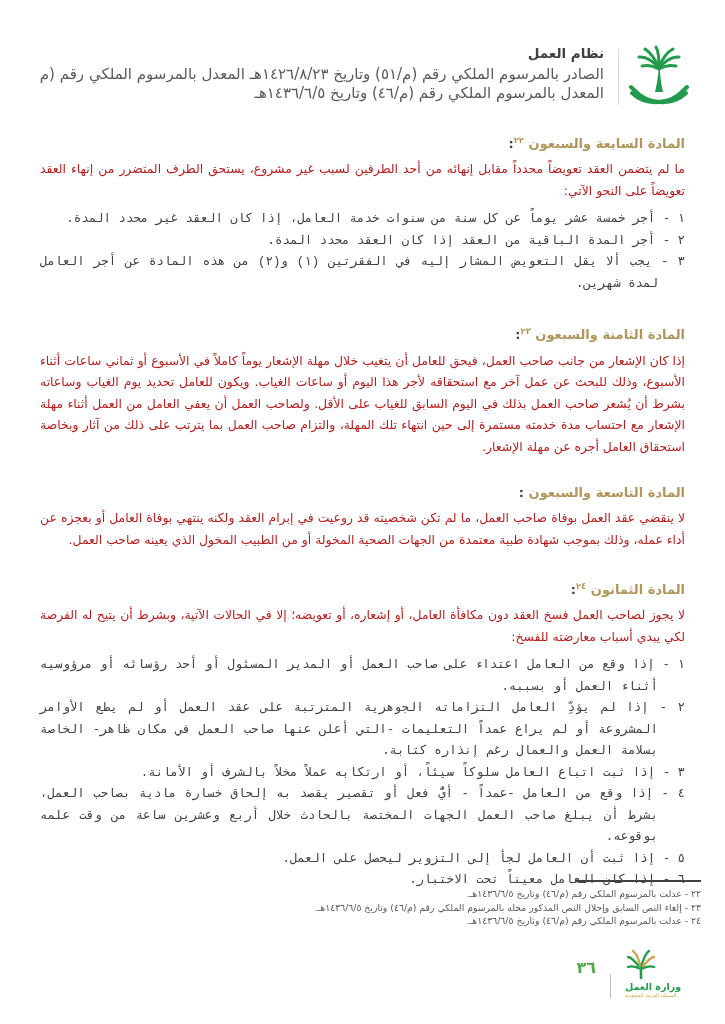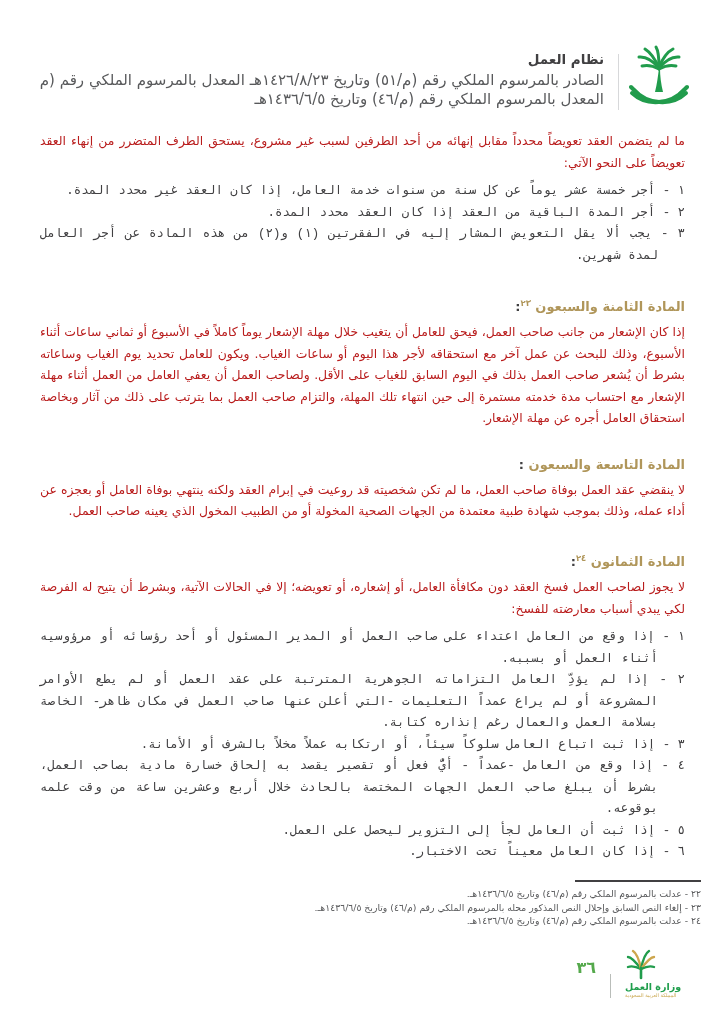--- a/index.html
+++ b/index.html
@@ -2,21 +2,21 @@
 <html lang="ar"><head>
 <meta charset="utf-8">
 <style>
   html,body{margin:0;padding:0;background:#ffffff;}
   .page{
     position:relative;width:725px;height:1024px;background:#ffffff;
     font-family:"DejaVu Sans",sans-serif;direction:rtl;overflow:hidden;
     color:#414042;
   }
   
-  .doc-header{position:absolute;top:44px;right:36px;left:40px;display:flex;align-items:center;}
+  .doc-header{position:absolute;top:44px;right:36px;left:40px;display:flex;align-items:flex-start;}
   .emblem{width:60px;height:70px;flex:0 0 auto;margin-left:10px;}
   .vrule{width:1px;height:56px;background:#d7d8da;margin:5px 0 0 14px;flex:0 0 auto;}
   .head-text{flex:1;min-width:0;text-align:right;}
   .doc-title{font-size:13.5px;font-weight:bold;color:#414042;line-height:18px;margin-bottom:3px;}
   .doc-sub{font-size:15px;color:#58595b;line-height:19px;white-space:nowrap;overflow:hidden;}
   
   main{position:absolute;top:130px;right:40px;left:40px;}
   .section{margin-bottom:26px;}
   .sec-head{font-size:13px;font-weight:bold;color:#b0965a;line-height:20px;margin-bottom:4px;}
   .sec-head sup{font-size:8.5px;font-weight:bold;color:#b0965a;}
@@ -68,20 +68,24 @@
     <div class="head-text">
       <div class="doc-title">نظام العمل</div>
       <div class="doc-sub">الصادر بالمرسوم الملكي رقم (م/٥١) وتاريخ ١٤٢٦/٨/٢٣هـ المعدل بالمرسوم الملكي رقم (م/٢٤) وتاريخ ١٤٣٤/٥/١٢هـ</div>
       <div class="doc-sub">المعدل بالمرسوم الملكي رقم (م/٤٦) وتاريخ ١٤٣٦/٦/٥هـ</div>
     </div>
   </header>
 
   <main>
 
     <section class="section">
+      <div class="sec-head">
+        <span>المادة السابعة والسبعون</span>
+        <sup>٢٢</sup><span class="h-colon">:</span>
+      </div>
       <div class="sec-body">ما لم يتضمن العقد تعويضاً محدداً مقابل إنهائه من أحد الطرفين لسبب غير مشروع، يستحق الطرف المتضرر من إنهاء العقد تعويضاً على النحو الآتي:</div>
       <div class="items">
         <div class="item"><span>١ - </span><span>أجر خمسة عشر يوماً عن كل سنة من سنوات خدمة العامل، إذا كان العقد غير محدد المدة.</span></div>
         <div class="item"><span>٢ - </span><span>أجر المدة الباقية من العقد إذا كان العقد محدد المدة.</span></div>
         <div class="item"><span>٣ - </span><span>يجب ألا يقل التعويض المشار إليه في الفقرتين (١) و(٢) من هذه المادة عن أجر العامل لمدة شهرين.</span></div>
       </div>
     </section>
 
     <section class="section">
       <div class="sec-head">

